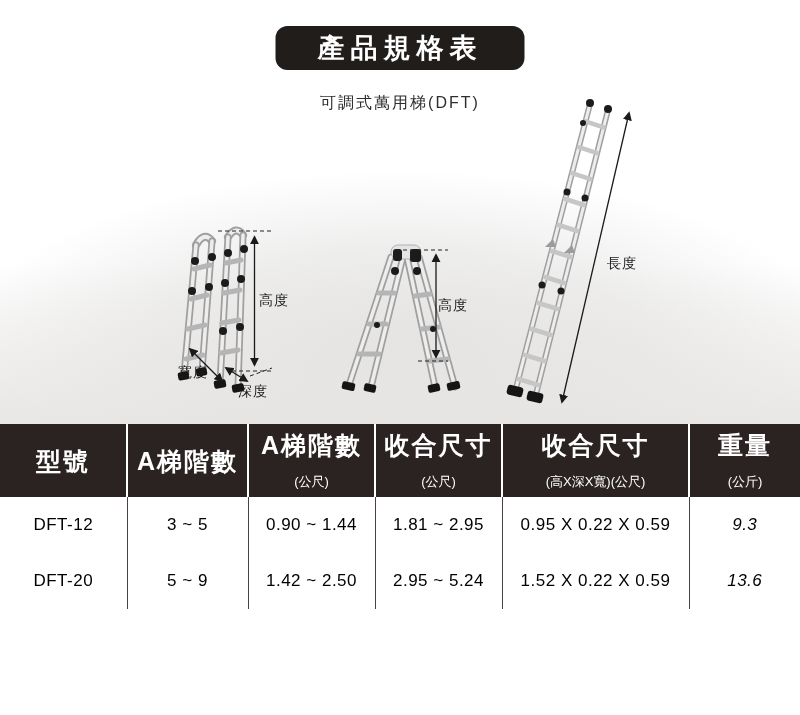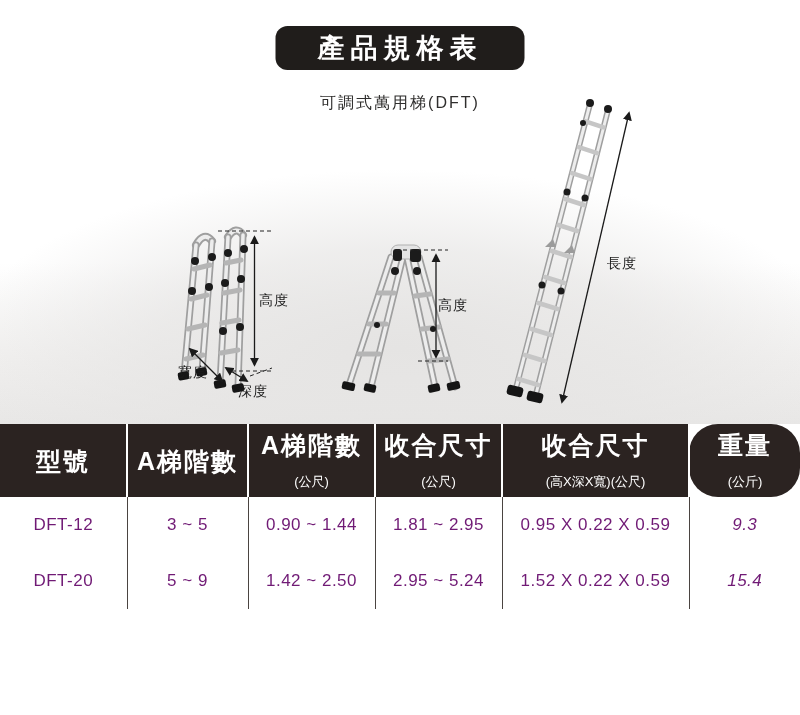--- a/index.html
+++ b/index.html
@@ -27,26 +27,26 @@
   .illus { position:absolute; }
   .dim-label { position:absolute; font-size:14px; color:#1a1a1a; letter-spacing:1px; white-space:nowrap; }
   .arrows { position:absolute; left:0; top:0; pointer-events:none; }
 
   
   .spec-table { width:800px; border-collapse:collapse; table-layout:fixed; }
   .spec-table th {
     background:#2b2321; color:#fff; height:73px; vertical-align:middle;
     border-right:2px solid #fff; font-weight:bold;
   }
-  .spec-table th:last-child { border-right:none;border-radius:29px; }
+  .spec-table th:last-child { border-right:none; }
   .th-main { font-size:25px; letter-spacing:2px; line-height:1.2; }
   .th-sub  { font-size:13px; font-weight:normal; letter-spacing:0; margin-top:13px; }
   .spec-table td {
     height:56px; text-align:center; vertical-align:middle;
-    font-size:17px; color:#701a75; letter-spacing:.5px;
+    font-size:17px; color:#000000; letter-spacing:.5px;
     border-right:1px solid #4a4441; background:#fff;
   }
   .spec-table td:last-child { border-right:none;font-style:italic; }
   .spec-table tr.alt td { background:#d9d9d9; }
 </style>
 </head>
 <body>
 
 <div class="page">
 
@@ -249,18 +249,18 @@
           <td>1.81 ~ 2.95</td>
           <td>0.95 X 0.22 X 0.59</td>
           <td>9.3</td>
         </tr>
         <tr>
           <td>DFT-20</td>
           <td>5 ~ 9</td>
           <td>1.42 ~ 2.50</td>
           <td>2.95 ~ 5.24</td>
           <td>1.52 X 0.22 X 0.59</td>
-          <td>15.4</td>
+          <td>13.6</td>
         </tr>
       </tbody>
   </table>
 
 </div>
 
 </body></html>

